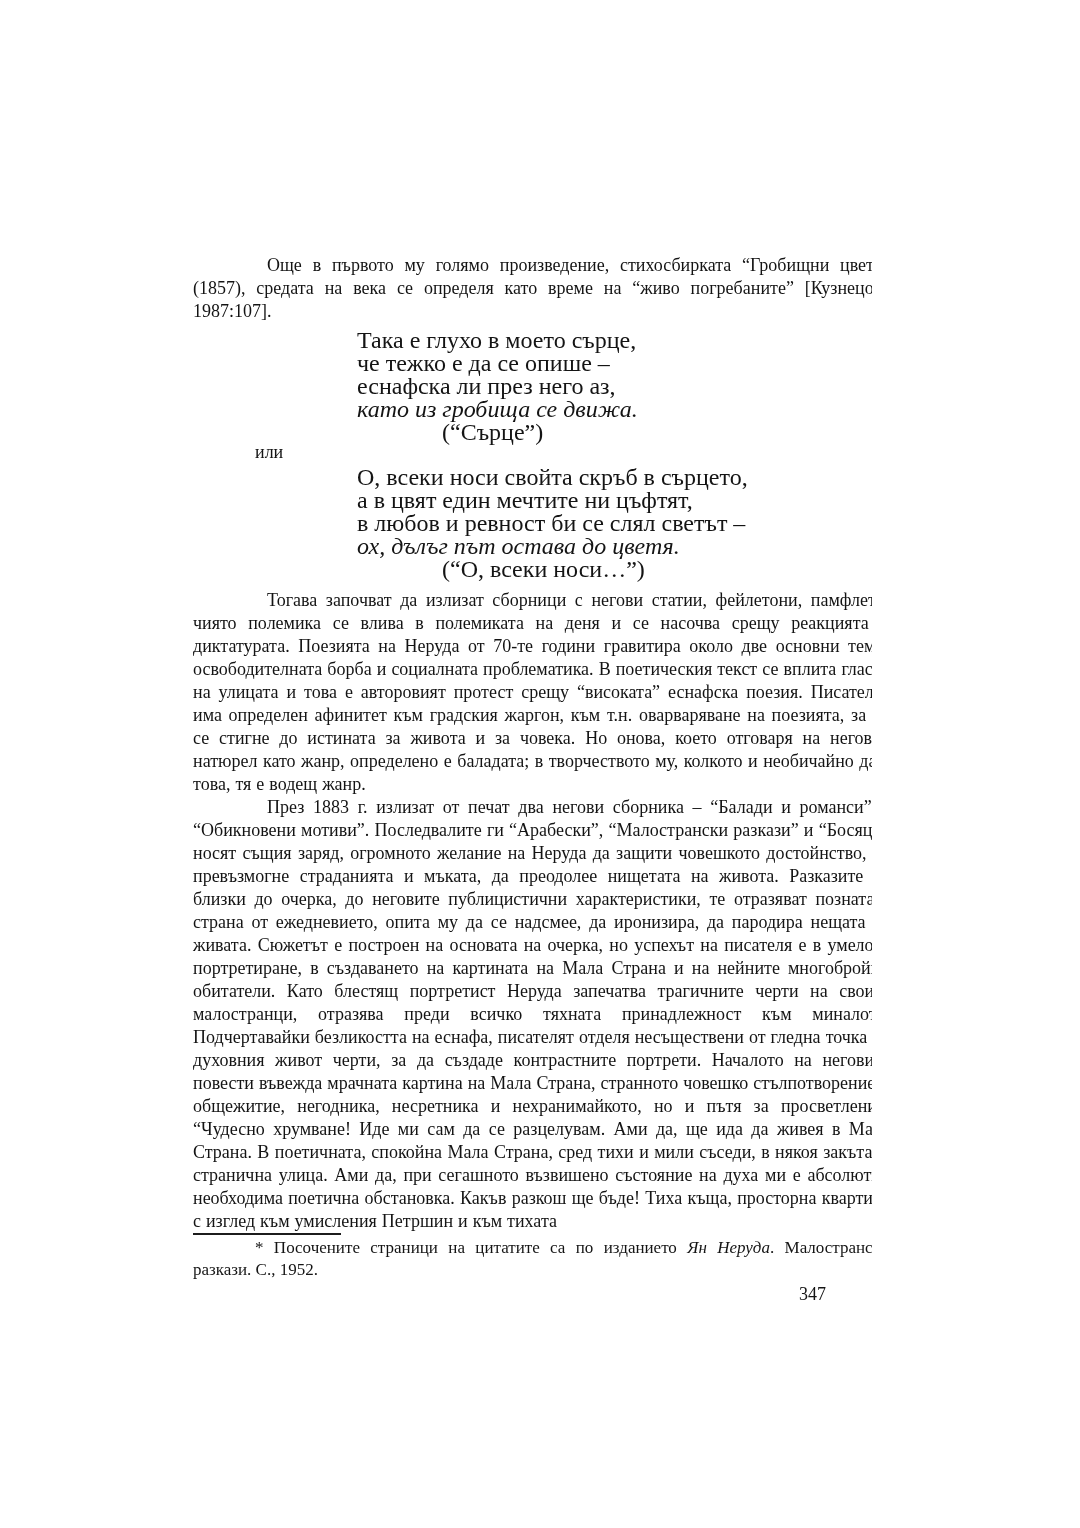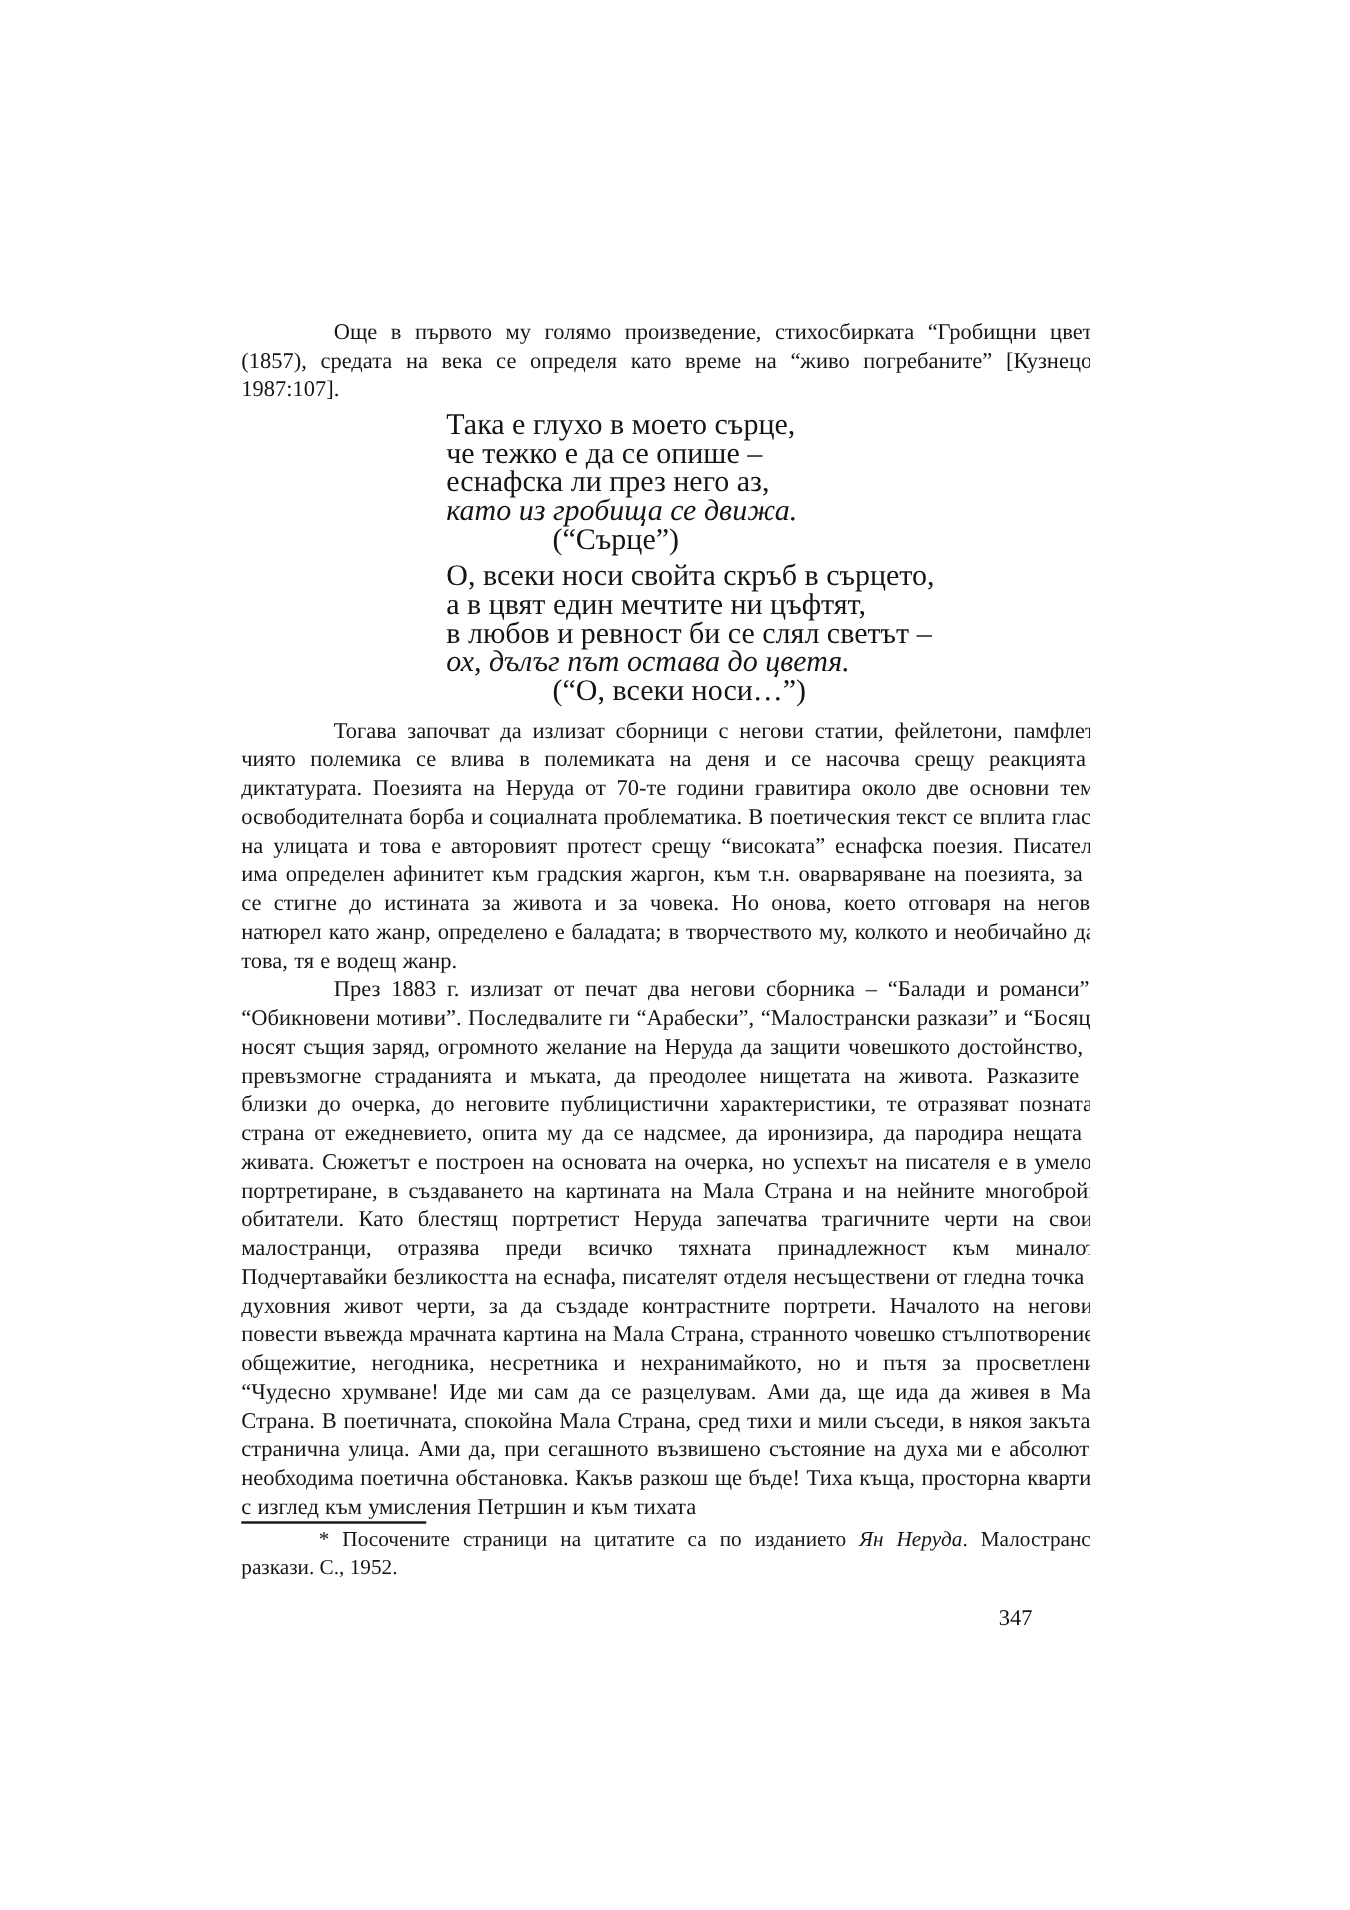--- a/index.html
+++ b/index.html
@@ -86,20 +86,21 @@
     <p class="body-para">Още в първото му голямо произведение, стихосбирката “Гробищни цветя” (1857), средата на века се определя като време на “живо погребаните” [Кузнецова 1987:107].</p>
 
     <div class="poem">
       <div class="poem-line">Така е глухо в моето сърце,</div>
       <div class="poem-line">че тежко е да се опише –</div>
       <div class="poem-line">еснафска ли през него аз,</div>
       <div class="poem-line italic">като из гробища се движа.</div>
       <div class="poem-attrib">(“Сърце”)</div>
     </div>
 
+    <div class="connector">или</div>
 
     <div class="poem">
       <div class="poem-line">О, всеки носи свойта скръб в сърцето,</div>
       <div class="poem-line">а в цвят един мечтите ни цъфтят,</div>
       <div class="poem-line">в любов и ревност би се слял светът –</div>
       <div class="poem-line italic">ох, дълъг път остава до цветя.</div>
       <div class="poem-attrib">(“О, всеки носи…”)</div>
     </div>
 
     <p class="body-para gap-top">Тогава започват да излизат сборници с негови статии, фейлетони, памфлети, чиято полемика се влива в полемиката на деня и се насочва срещу реакцията и диктатурата. Поезията на Неруда от 70-те години гравитира около две основни теми: освободителната борба и социалната проблематика. В поетическия текст се вплита гласът на улицата и това е авторовият протест срещу “високата” еснафска поезия. Писателят има определен афинитет към градския жаргон, към т.н. оварваряване на поезията, за да се стигне до истината за живота и за човека. Но онова, което отговаря на неговия натюрел като жанр, определено е баладата; в творчеството му, колкото и необичайно да е това, тя е водещ жанр.</p>

